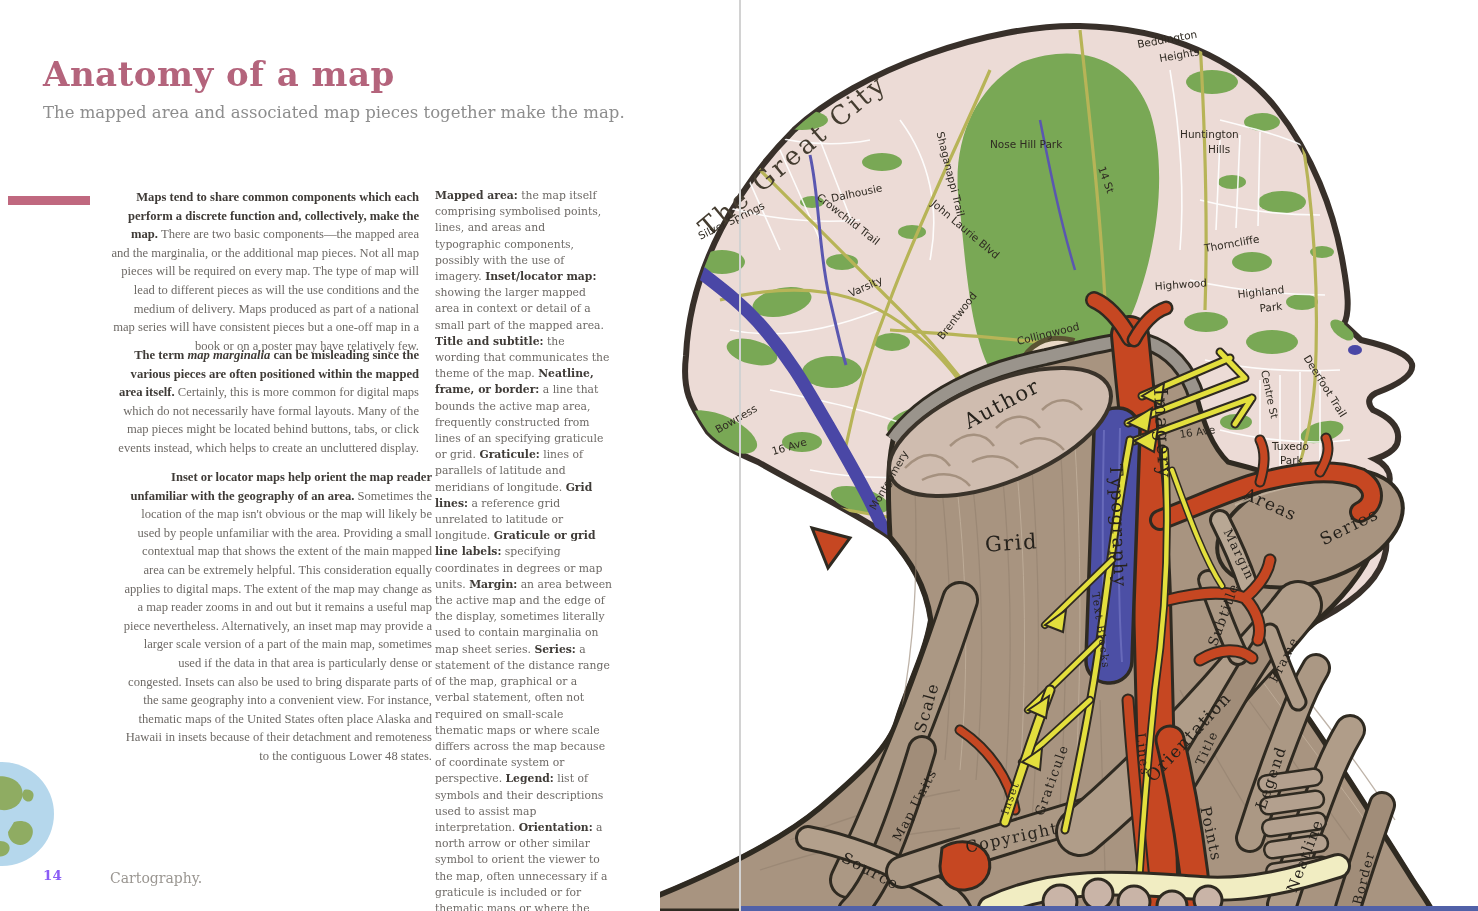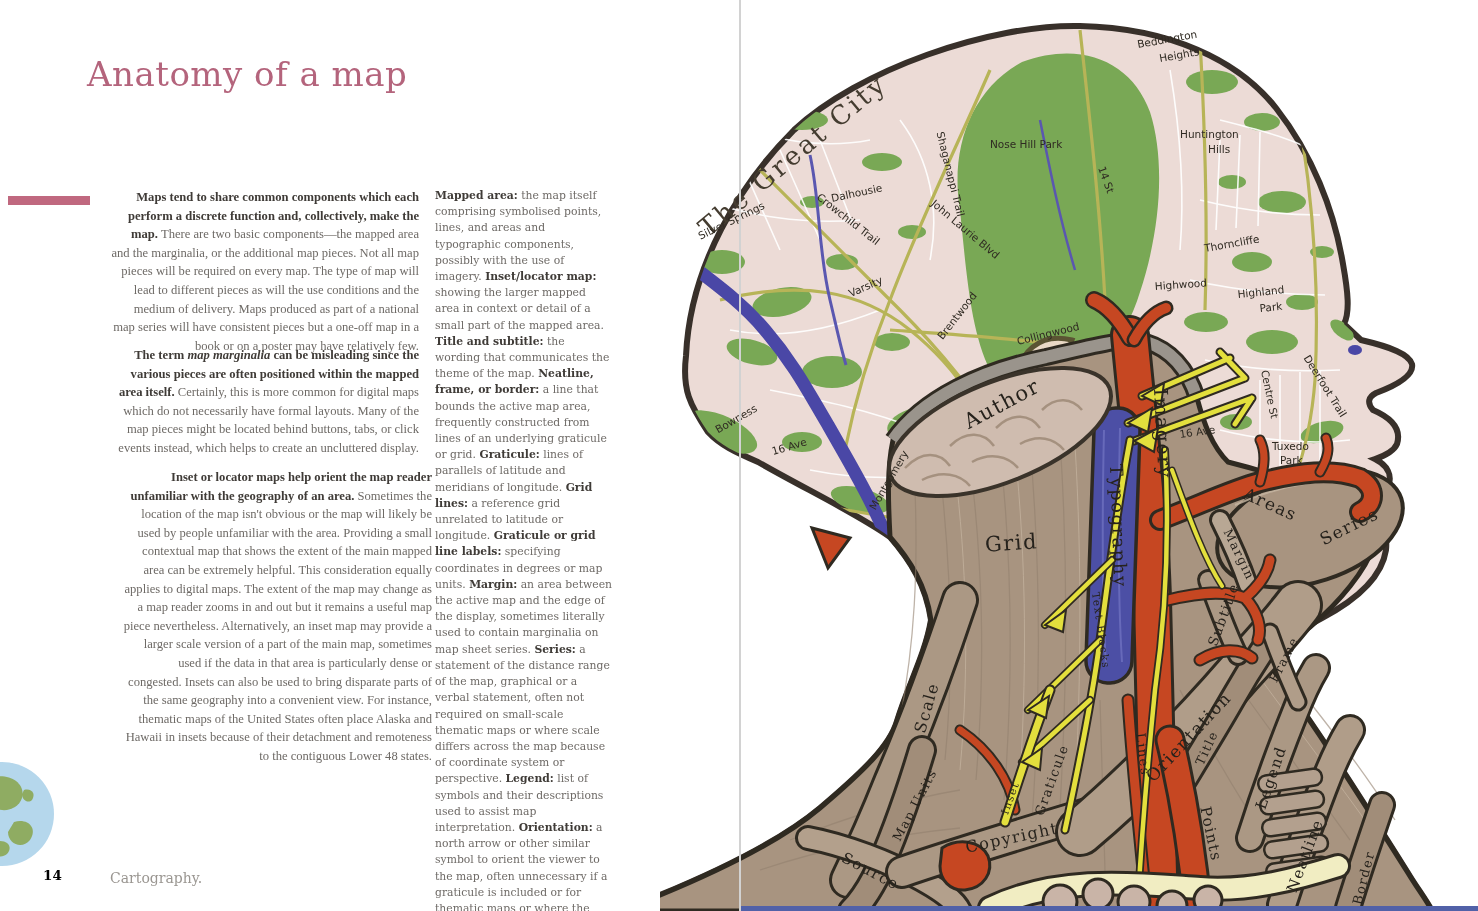--- a/index.html
+++ b/index.html
@@ -1,61 +1,62 @@
 <!DOCTYPE html>
 <html><head>
 <meta charset="utf-8">
 <style>
   html,body{margin:0;padding:0;background:#fff;}
   #page{position:relative;width:1478px;height:911px;background:#ffffff;overflow:hidden;
         font-family:"DejaVu Serif","Liberation Serif",serif;}
   .abs{position:absolute;}
   
-  #title{left:43px;top:54px;font-size:34px;font-weight:normal;color:#b4647c;letter-spacing:.5px;margin-left:44px;}
+  #title{left:43px;top:54px;font-size:34px;font-weight:bold;color:#b4647c;letter-spacing:.5px;}
   #subtitle{left:43px;top:103px;font-size:16.5px;color:#8d8d8d;}
   #pinkbar{left:8px;top:196px;width:82px;height:9px;background:#c0687f;}
   .bodycol{width:309px;font-size:12.6px;line-height:18.6px;color:#6e6a66;text-align:right;font-family:Liberation Serif, serif;}
   .bodycol .lead{font-weight:bold;color:#3f3b37;}
   .bodycol .lead i{font-style:italic;margin-top:28px;}
   #para1{left:110px;top:188px;}
   #para2{left:110px;top:346px;}
   #para3{left:110px;top:468px;margin-left:13px;}
   #glossary{left:435px;top:188px;width:178px;font-size:10.8px;line-height:16.2px;color:#6e6a66;}
   #glossary .term{font-weight:bold;color:#3f3b37;text-align:center;}
   #seealso{left:110px;top:820px;font-size:11.2px;color:#3f3b37;}
   #seealso .lbl{font-weight:bold;}
   #seealso .lnk{color:#bf6880;cursor:pointer;}
   #seealso .sep{color:#b9a8ad;padding:0 4px;}
-  #pagenum{left:43px;top:867px;font-size:13.5px;font-weight:bold;color:#000000;}
+  #pagenum{left:43px;top:867px;font-size:13.5px;font-weight:bold;color:#8b5cf6;}
   #footer{left:110px;top:870px;font-size:14px;color:#9a9691;}
   #gutter{left:739px;top:0;width:2px;height:911px;background:#d2d2d2;z-index:40;}
   svg text{font-family:"DejaVu Sans","Liberation Sans",sans-serif;}
   text.maplbl{fill:#2f2a22;font-size:10.5px;}
   text.anat{font-family:"DejaVu Serif","Liberation Serif",serif;fill:#26221c;letter-spacing:1.5px;}
   text.city{font-family:"DejaVu Serif","Liberation Serif",serif;fill:#443c30;font-size:26px;letter-spacing:3px;}
 </style>
 </head>
 <body>
 
 <div id="page">
 
   <div class="abs" id="title">Anatomy of a map</div>
+  <div class="abs" id="subtitle">The mapped area and associated map pieces together make the map.</div>
   <div class="abs" id="pinkbar"></div>
 
   <div class="abs bodycol" id="para1"><span class="lead">Maps tend to share common components which each perform a discrete function and, collectively, make the map.</span><span> There are two basic components—the mapped area and the marginalia, or the additional map pieces. Not all map pieces will be required on every map. The type of map will lead to different pieces as will the use conditions and the medium of delivery. Maps produced as part of a national map series will have consistent pieces but a one-off map in a book or on a poster may have relatively few.</span></div>
 
   <div class="abs bodycol" id="para2"><span class="lead"><span>The term </span><i>map marginalia</i><span> can be misleading since the various pieces are often positioned within the mapped area itself.</span></span><span> Certainly, this is more common for digital maps which do not necessarily have formal layouts. Many of the map pieces might be located behind buttons, tabs, or click events instead, which helps to create an uncluttered display.</span></div>
 
   <div class="abs bodycol" id="para3"><span class="lead">Inset or locator maps help orient the map reader unfamiliar with the geography of an area.</span><span> Sometimes the location of the map isn't obvious or the map will likely be used by people unfamiliar with the area. Providing a small contextual map that shows the extent of the main mapped area can be extremely helpful. This consideration equally applies to digital maps. The extent of the map may change as a map reader zooms in and out but it remains a useful map piece nevertheless. Alternatively, an inset map may provide a larger scale version of a part of the main map, sometimes used if the data in that area is particularly dense or congested. Insets can also be used to bring disparate parts of the same geography into a convenient view. For instance, thematic maps of the United States often place Alaska and Hawaii in insets because of their detachment and remoteness to the contiguous Lower 48 states.</span></div>
 
   <div class="abs" id="glossary">
     <span class="term">Mapped area:</span><span> the map itself comprising symbolised points, lines, and areas and typographic components, possibly with the use of imagery.</span>
     <span class="term">Inset/locator map:</span><span> showing the larger mapped area in context or detail of a small part of the mapped area.</span>
     <span class="term">Title and subtitle:</span><span> the wording that communicates the theme of the map.</span>
-    <span class="term">Neatline, frame, or border:</span><span> a line that bounds the active map area, frequently constructed from lines of an underlying graticule or grid.</span>
+    <span class="term">Neatline, frame, or border:</span><span> a line that bounds the active map area, frequently constructed from lines of an specifying graticule or grid.</span>
     <span class="term">Graticule:</span><span> lines of parallels of latitude and meridians of longitude.</span>
     <span class="term">Grid lines:</span><span> a reference grid unrelated to latitude or longitude.</span>
     <span class="term">Graticule or grid line labels:</span><span> specifying coordinates in degrees or map units.</span>
     <span class="term">Margin:</span><span> an area between the active map and the edge of the display, sometimes literally used to contain marginalia on map sheet series.</span>
     <span class="term">Series:</span><span> a statement of the distance range of the map, graphical or a verbal statement, often not required on small-scale thematic maps or where scale differs across the map because of coordinate system or perspective.</span>
     <span class="term">Legend:</span><span> list of symbols and their descriptions used to assist map interpretation.</span>
     <span class="term">Orientation:</span><span> a north arrow or other similar symbol to orient the viewer to the map, often unnecessary if a graticule is included or for thematic maps or where the coordinate system means north varies across the map.</span>
     
     
     

